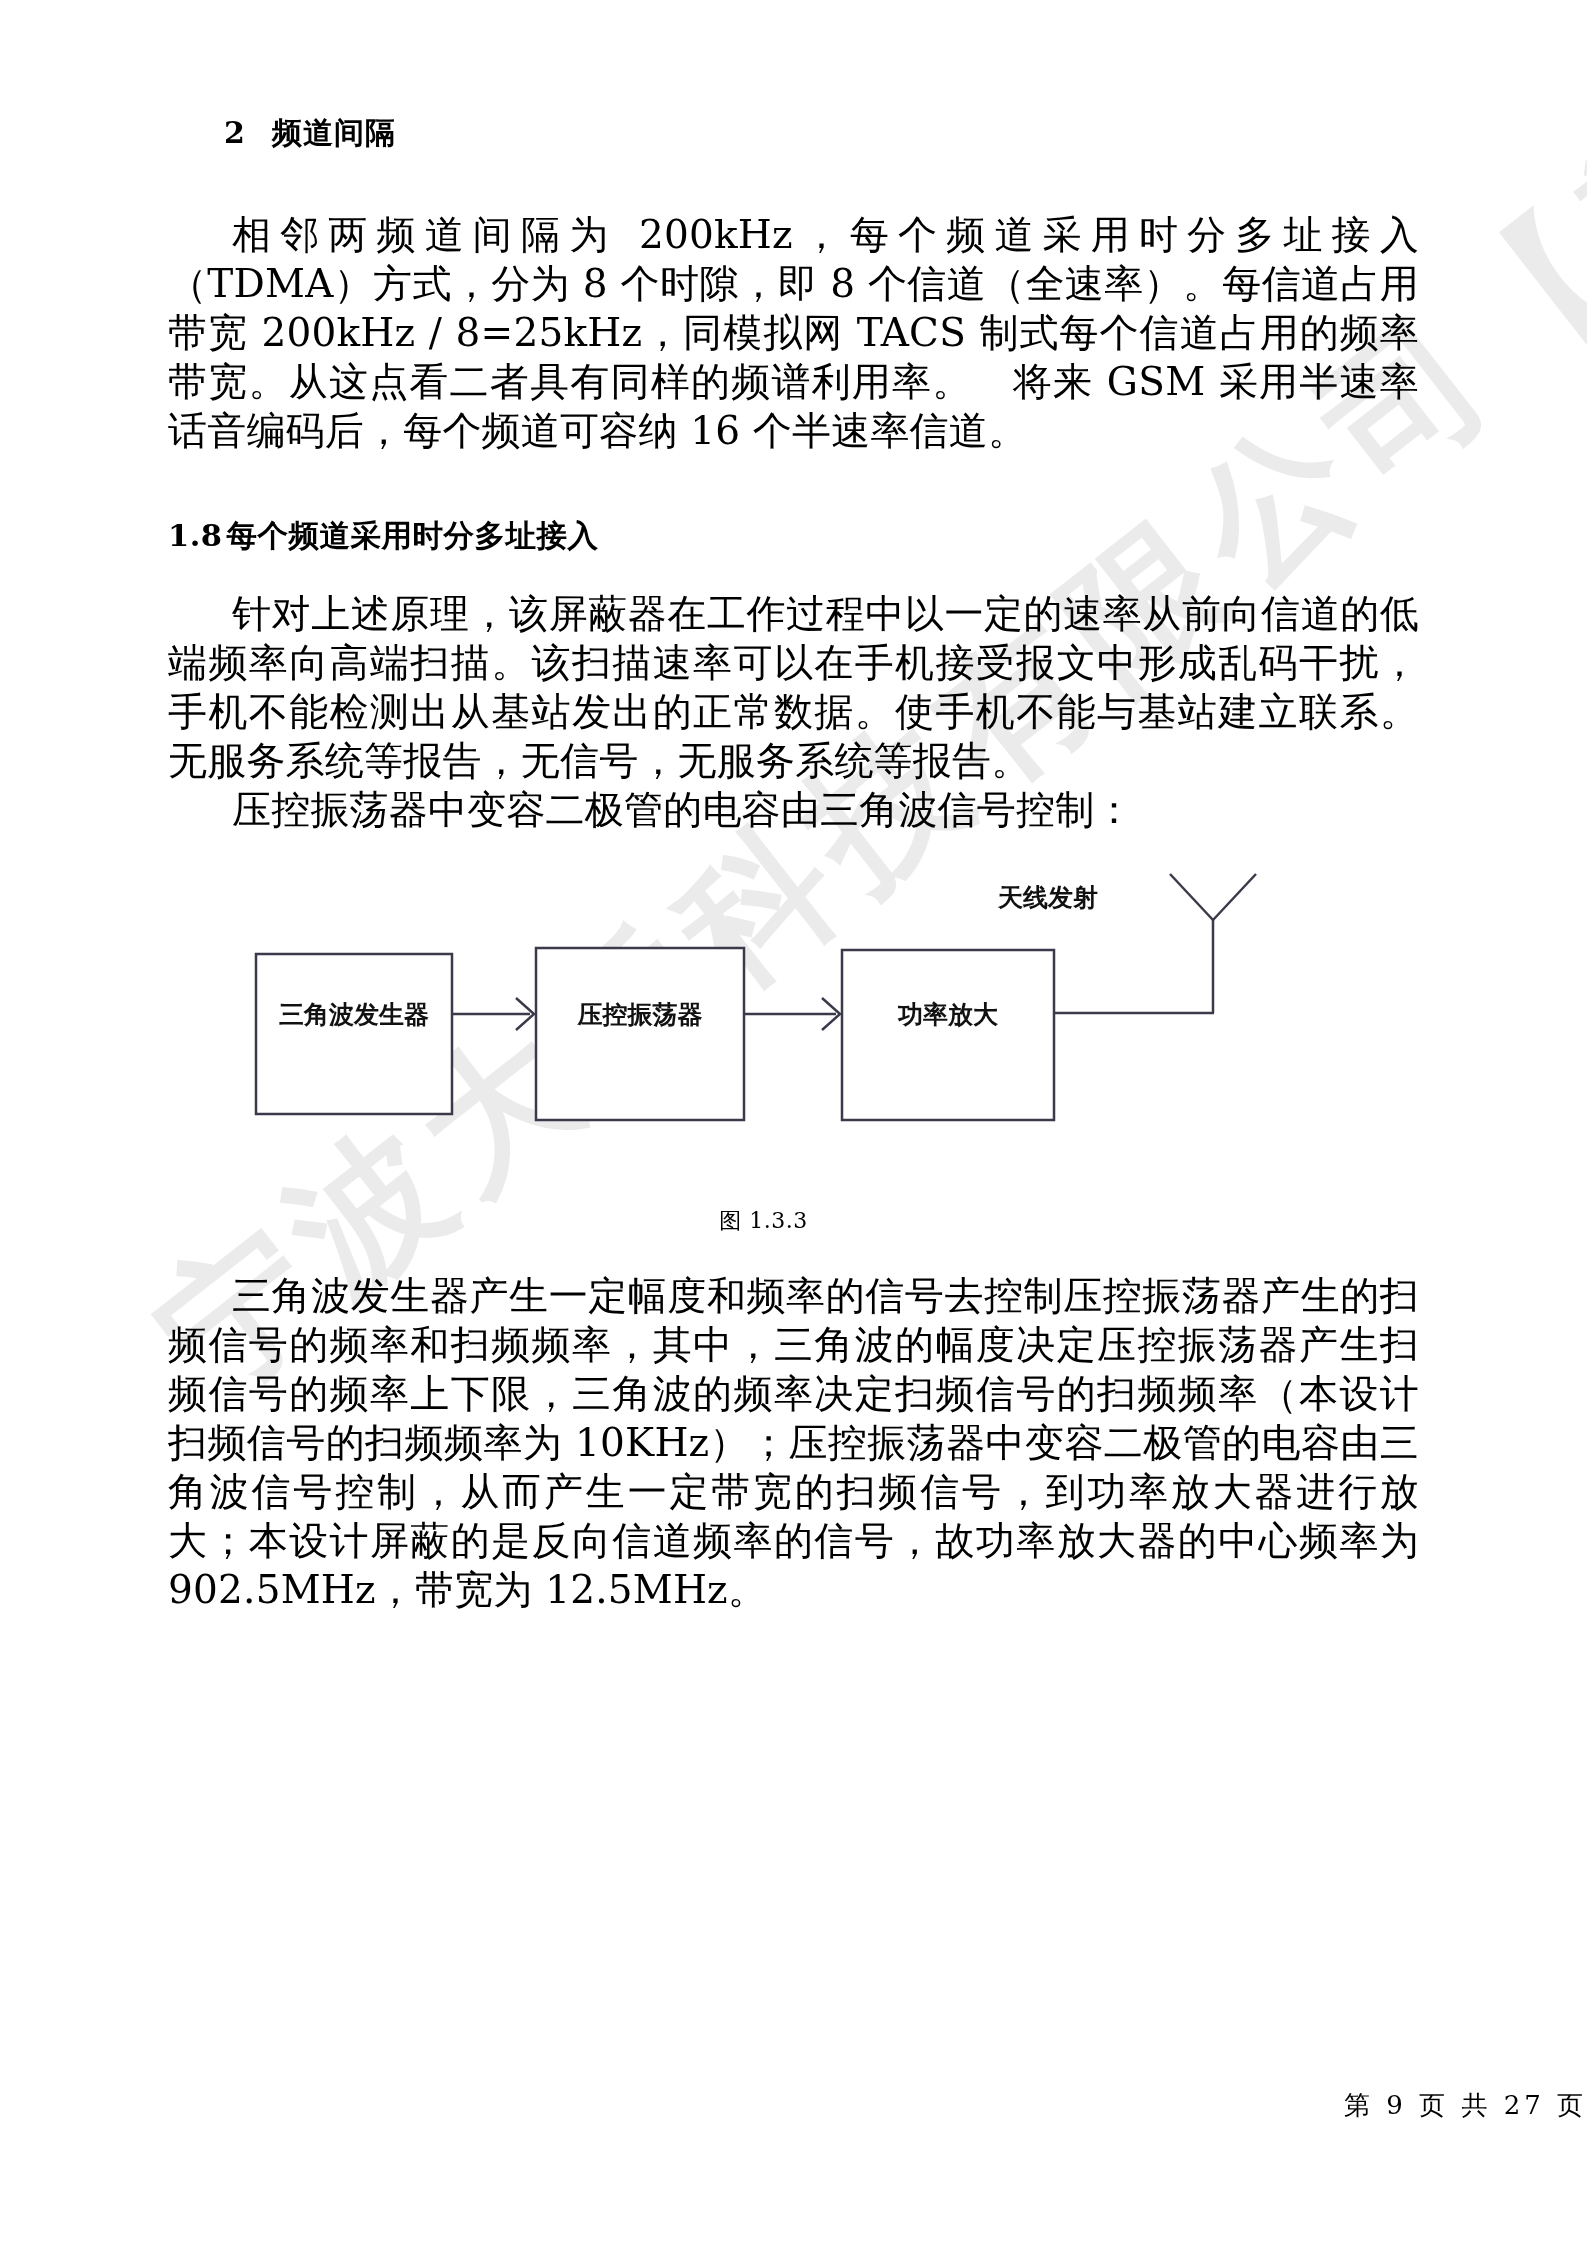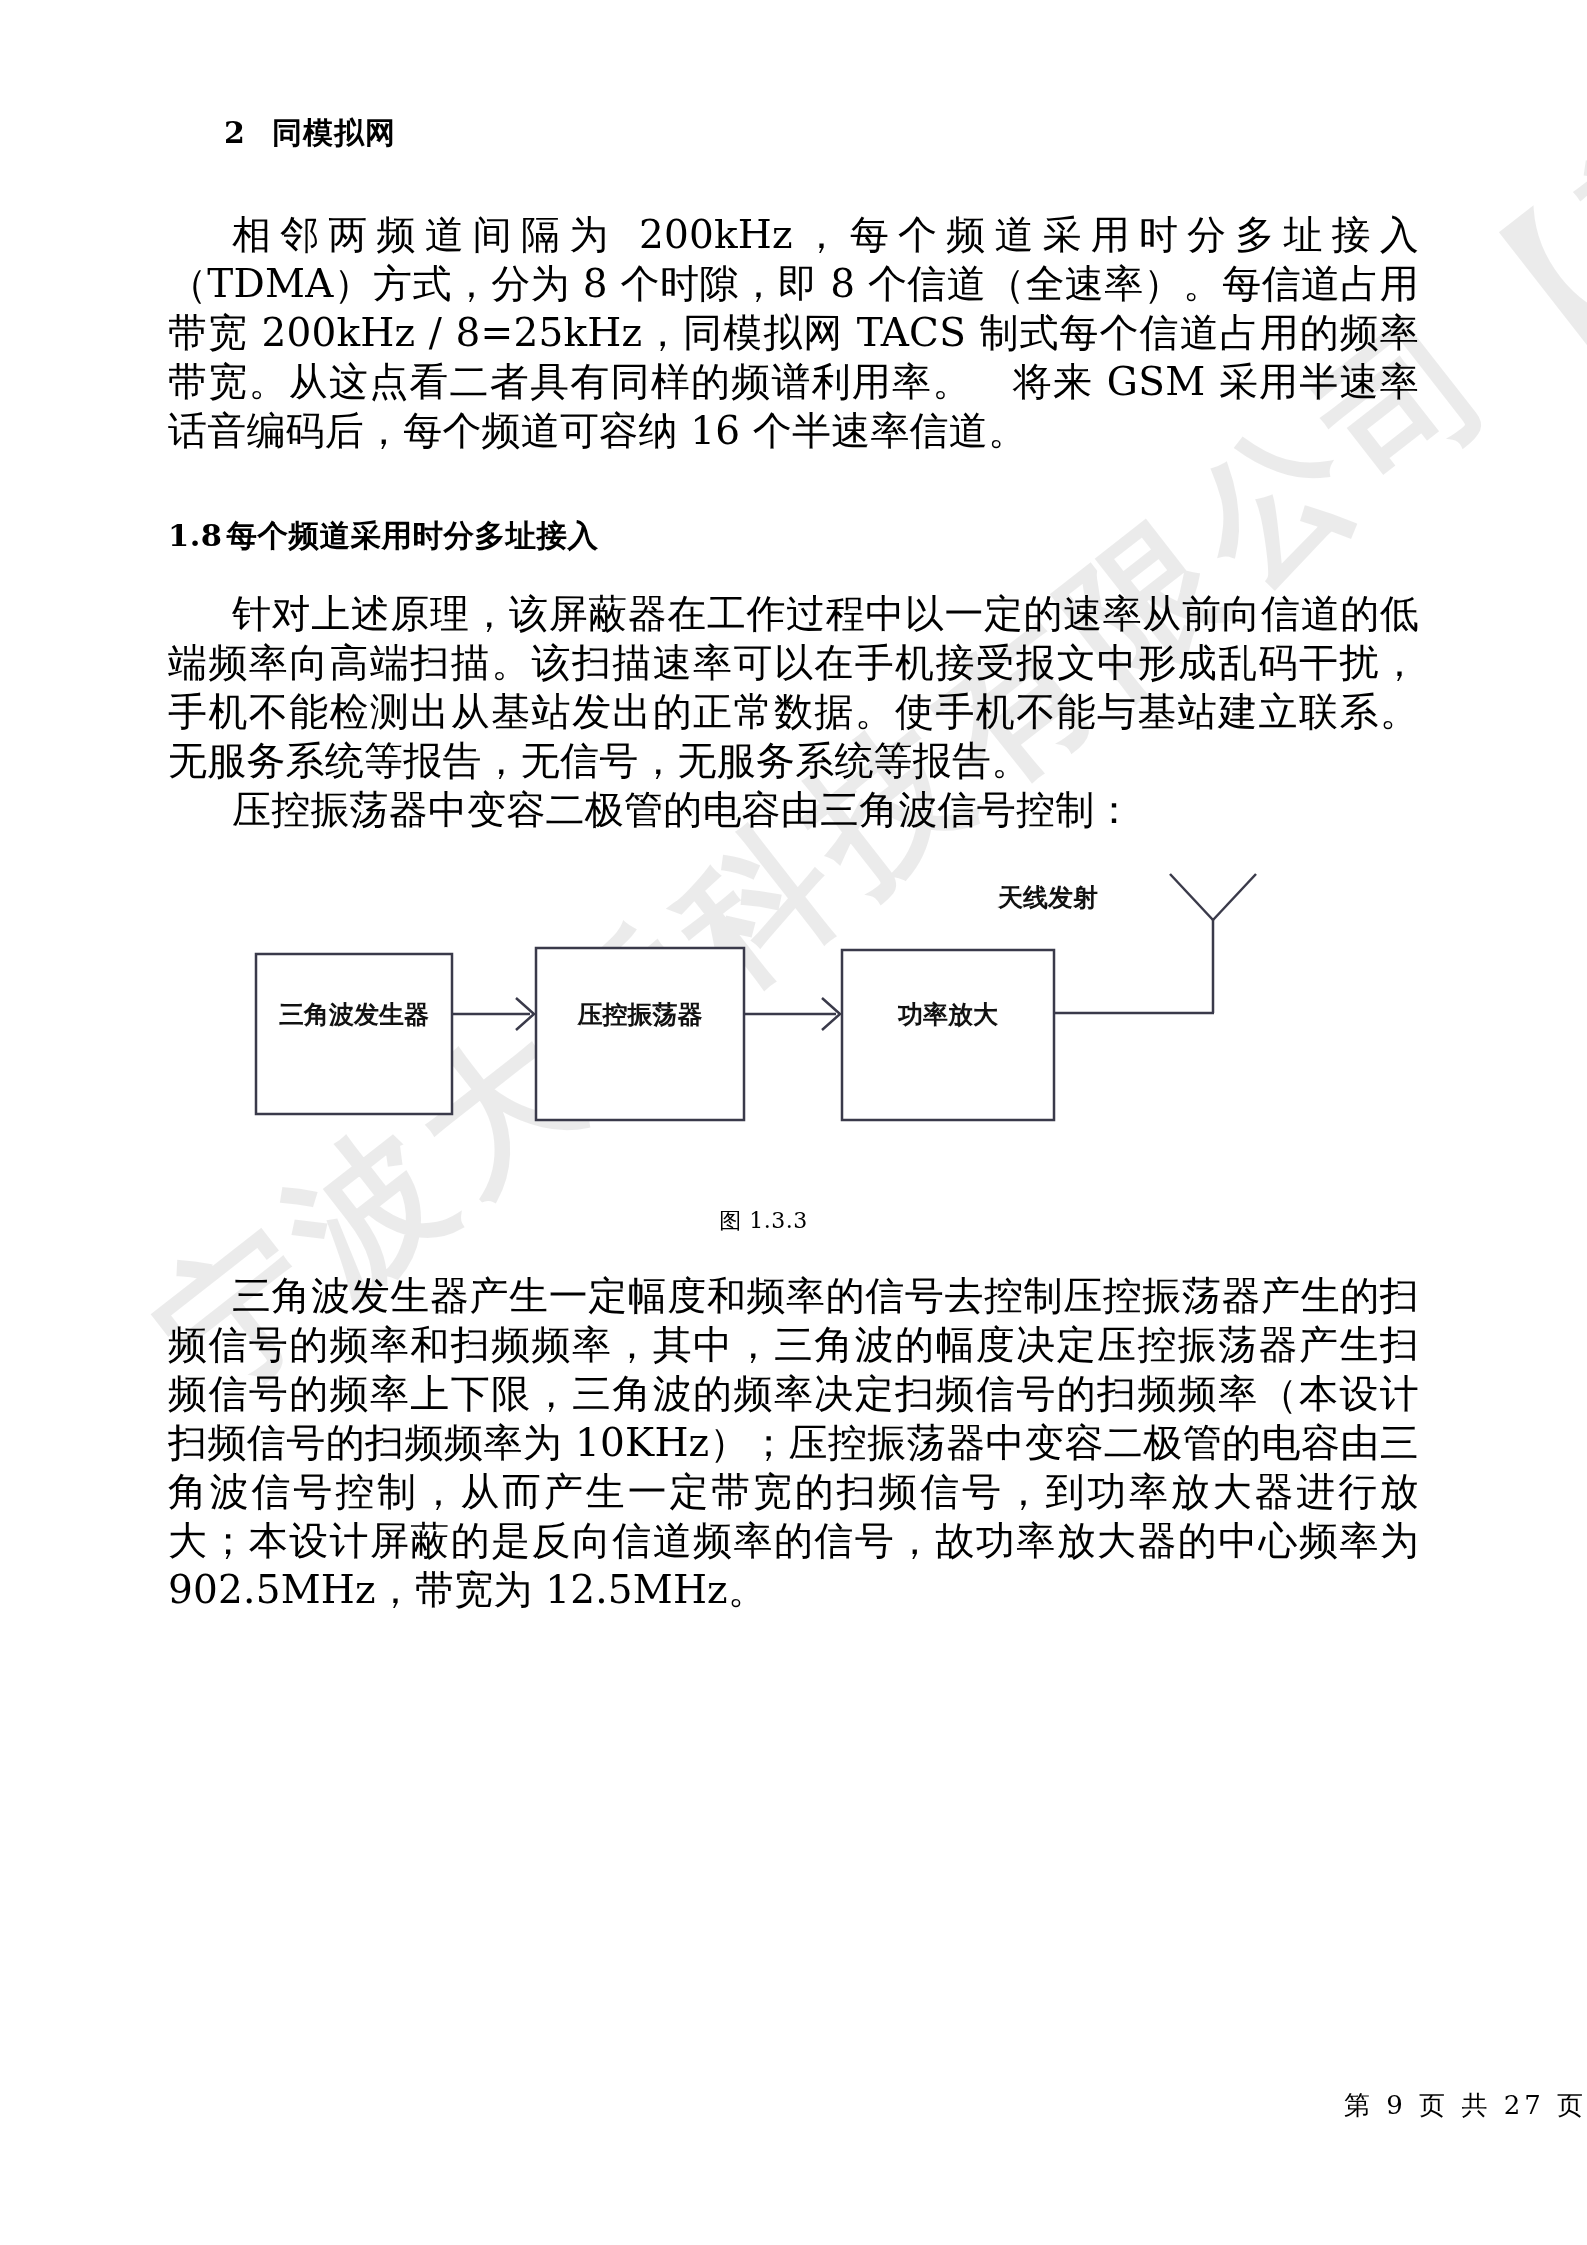--- a/index.html
+++ b/index.html
@@ -123,21 +123,21 @@
 
 <div class="page">
 
   <div class="watermark-layer">
     <div class="watermark">宁波大桥科技有限公司【新年献礼】</div>
   </div>
 
   <div class="content">
 
     <h2 class="h-section">
-      <span class="num">2</span><span>同模拟网</span>
+      <span class="num">2</span><span>频道间隔</span>
     </h2>
 
     <div class="gap-1"></div>
 
     <p class="para">相邻两频道间隔为 200kHz，每个频道采用时分多址接入（TDMA）方式，分为 8 个时隙，即 8 个信道（全速率）。每信道占用带宽 200kHz / 8=25kHz，同模拟网 TACS 制式每个信道占用的频率带宽。从这点看二者具有同样的频谱利用率。　将来 GSM 采用半速率话音编码后，每个频道可容纳 16 个半速率信道。</p>
 
     <div class="gap-2"></div>
 
     <h3 class="h-sub">
       <span class="num">1.8</span><span>每个频道采用时分多址接入</span>

